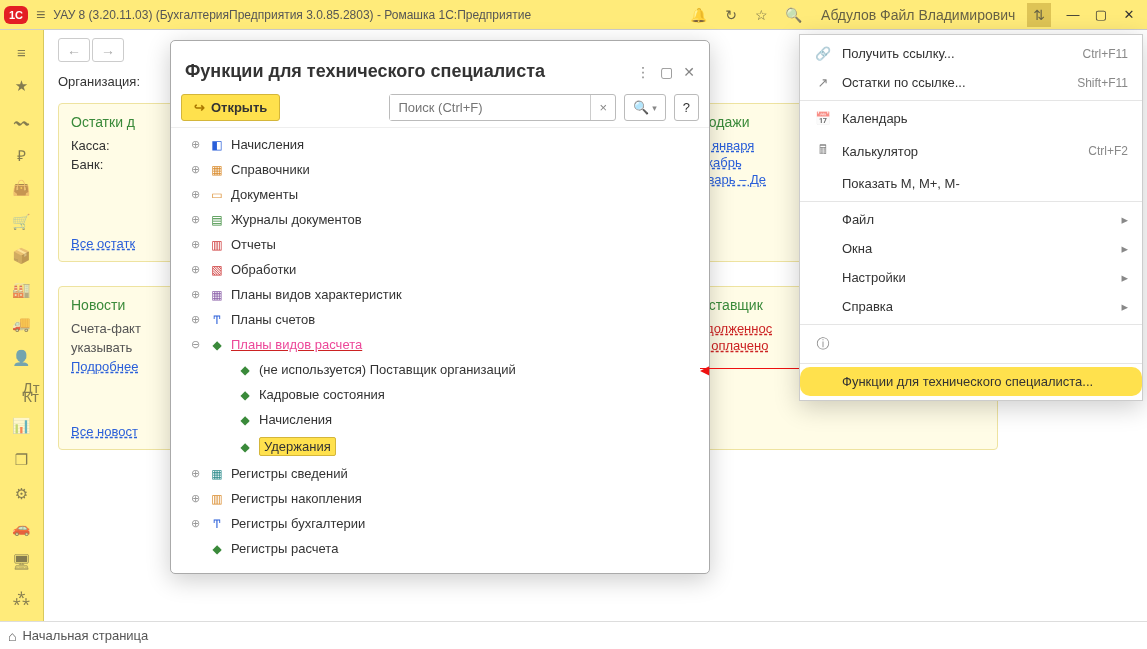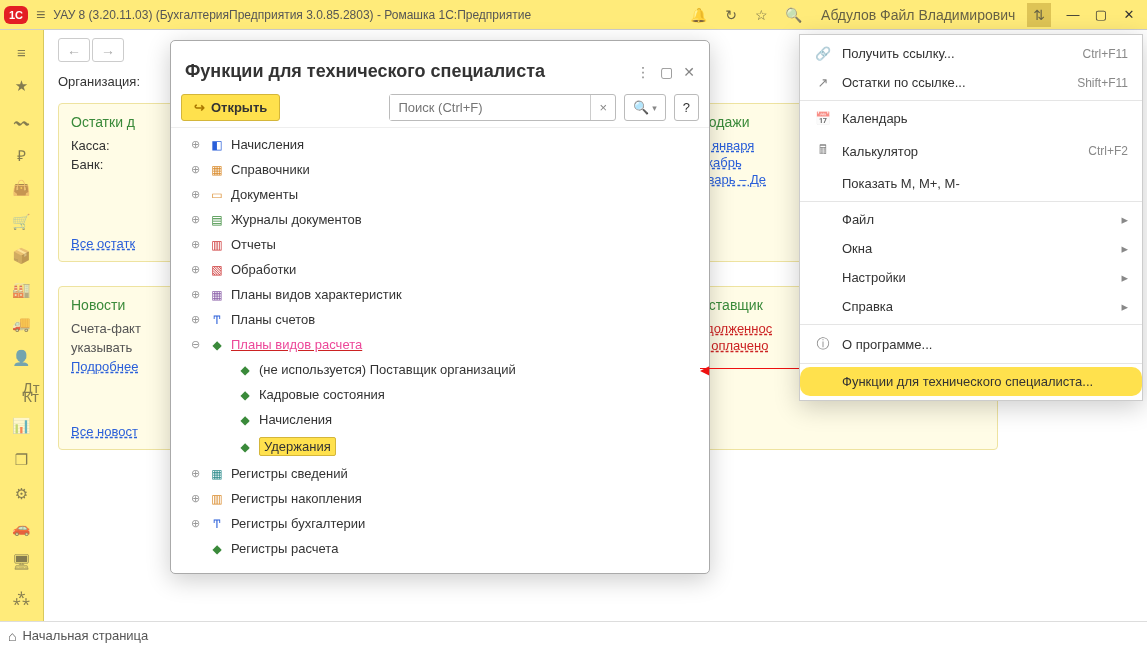--- a/index.html
+++ b/index.html
@@ -334,20 +334,19 @@
       <span class="ci-arrow">▸</span>
     </div>
     <div class="cm-item">
       <span class="ci-icon"></span>
       <span class="ci-label">Справка</span>
       <span class="ci-arrow">▸</span>
     </div>
     <div class="cm-sep"></div>
     <div class="cm-item">
       <span class="ci-icon">ⓘ</span>
-      <span class="ci-label">О программе...</span>
     </div>
     <div class="cm-sep"></div>
     <div class="cm-item highlight">
       <span class="ci-icon"></span>
       <span class="ci-label">Функции для технического специалиста...</span>
     </div>
   </div>
 
 </body></html>

